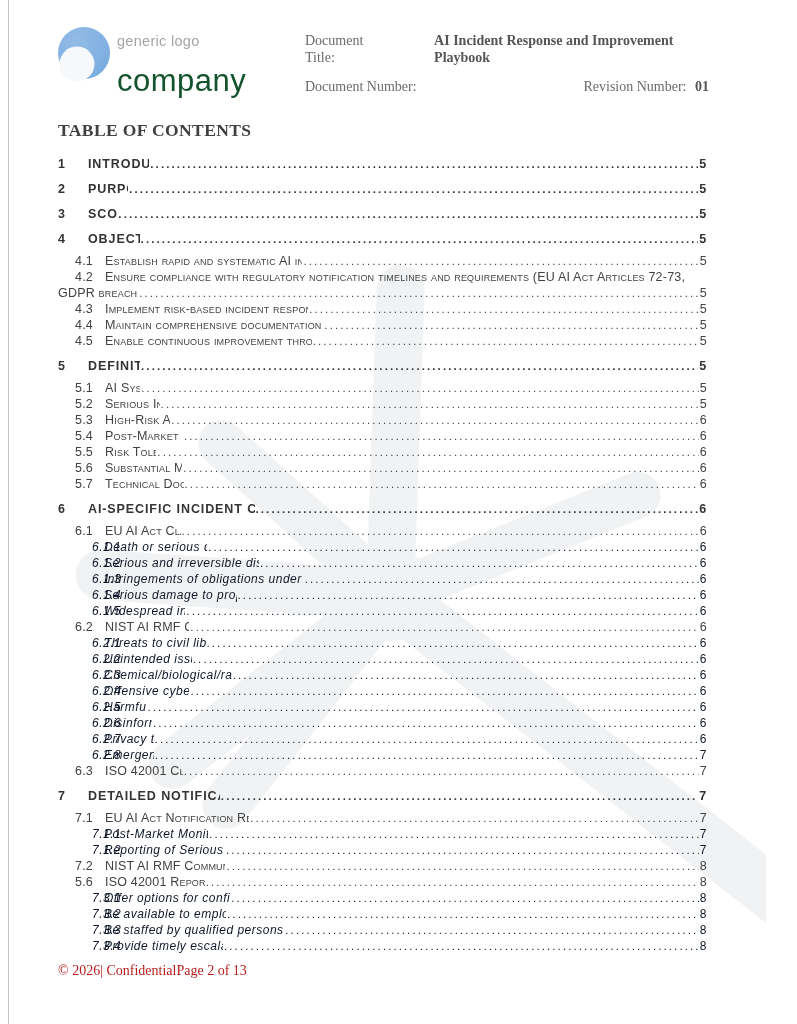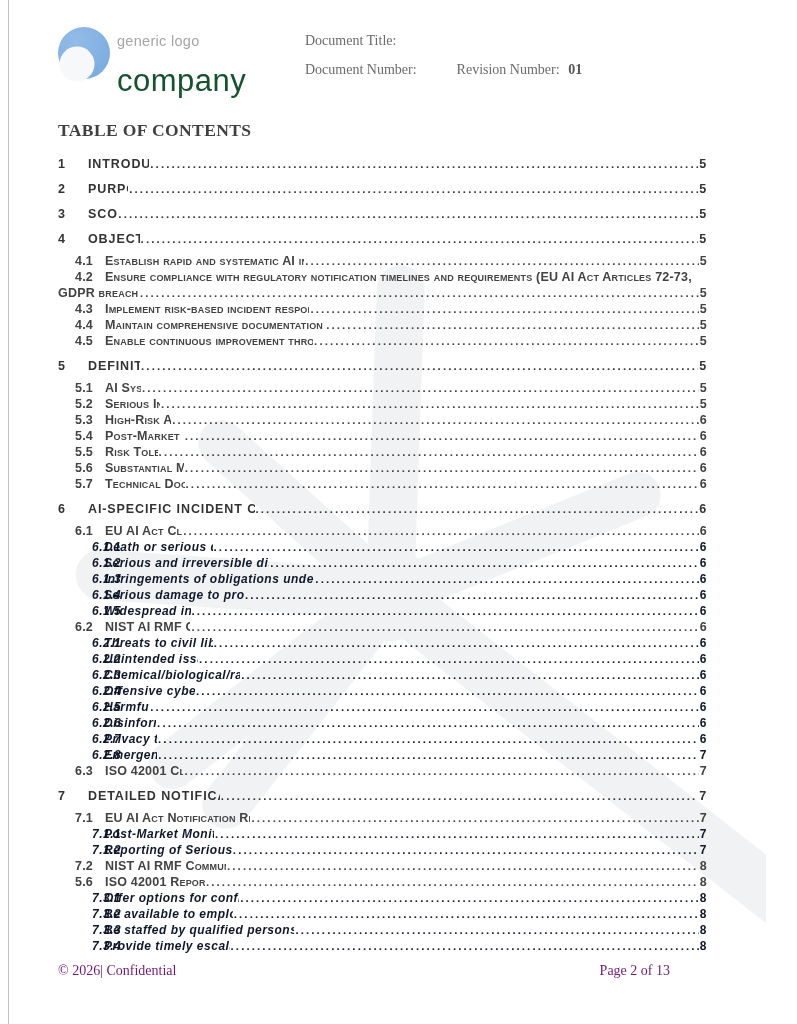--- a/index.html
+++ b/index.html
@@ -34,34 +34,34 @@
   .logo-name { font-size: 31px; color: #14532d; letter-spacing: 0.5px; margin-top: 16px; }
   .hdr-meta {
     flex: 1;
     margin-left: 0;
     padding-top: 6px;
     font-family: "Liberation Serif", serif;
     font-size: 14px;
     color: #6b6b6b;
   }
   .meta-row { display: flex; line-height: 17px; gap: 40px; }
-  .meta-row + .meta-row { margin-top: 12px; }
+  .meta-row + .meta-row { margin-top: 12px; justify-content: space-between; }
   .meta-bold { font-weight: 700; color: #565656; margin-left: 5px; }
 
   
   .toc { position: absolute; left: 58px; top: 120px; width: 649px; }
   .toc-title {
     font-family: "Liberation Serif", serif;
     font-weight: 700;
     font-size: 17.5px;
     letter-spacing: 0.4px;
     color: #404040;
     margin-bottom: 15px;
   }
-  .row { display: flex; align-items: baseline; line-height: 16px; font-size: 12.5px; font-weight: bold; }
+  .row { display: flex; align-items: baseline; line-height: 16px; font-size: 12.5px; }
   .row .num { flex: 0 0 auto; }
   .row .ttl { flex: 0 1 auto; white-space: nowrap; overflow: hidden; }
   .row .dots {
     flex: 1 1 auto;
     overflow: hidden;
     white-space: nowrap;
     font-style: normal;
     font-variant: normal;
     margin: 0 1px;
   }
@@ -78,24 +78,23 @@
   .l2 .pg, .l3 .pg, .cont .pg { font-variant: normal; font-style: normal; }
   .l3 { font-style: italic; font-size: 12px; color: #0f172a; letter-spacing: 0.5px; }
   .l3 .num { width: 46px; padding-left: 34px; }
   .cont { font-variant: small-caps; color: #424242; letter-spacing: 0.2px; }
 
   
   .ftr {
     position: absolute;
     left: 58px; top: 963px; width: 649px;
     display: flex;
-    justify-content: space-between;
     font-family: "Liberation Serif", serif;
     font-size: 14px;
-    color: #701a75;
+    color: #b91c1c;
   }
   .ftr .right { margin-right: 37px; }
 </style>
 </head>
 <body>
 
 <div class="page">
 
   <div class="edge-line"></div>
 
@@ -130,20 +129,21 @@
         </svg>
       </div>
       <div class="logo-text">
         <div class="logo-tagline">generic logo</div>
         <div class="logo-name">company</div>
       </div>
     </div>
     <div class="hdr-meta">
       <div class="meta-row">
         <span>Document Title:</span>
+        <span class="meta-bold">AI Incident Response and Improvement Playbook</span>
       </div>
       <div class="meta-row">
         <span>Document Number:</span>
         <span>
           <span>Revision Number:</span>
           <span class="meta-bold">01</span>
         </span>
       </div>
     </div>
   </header>

